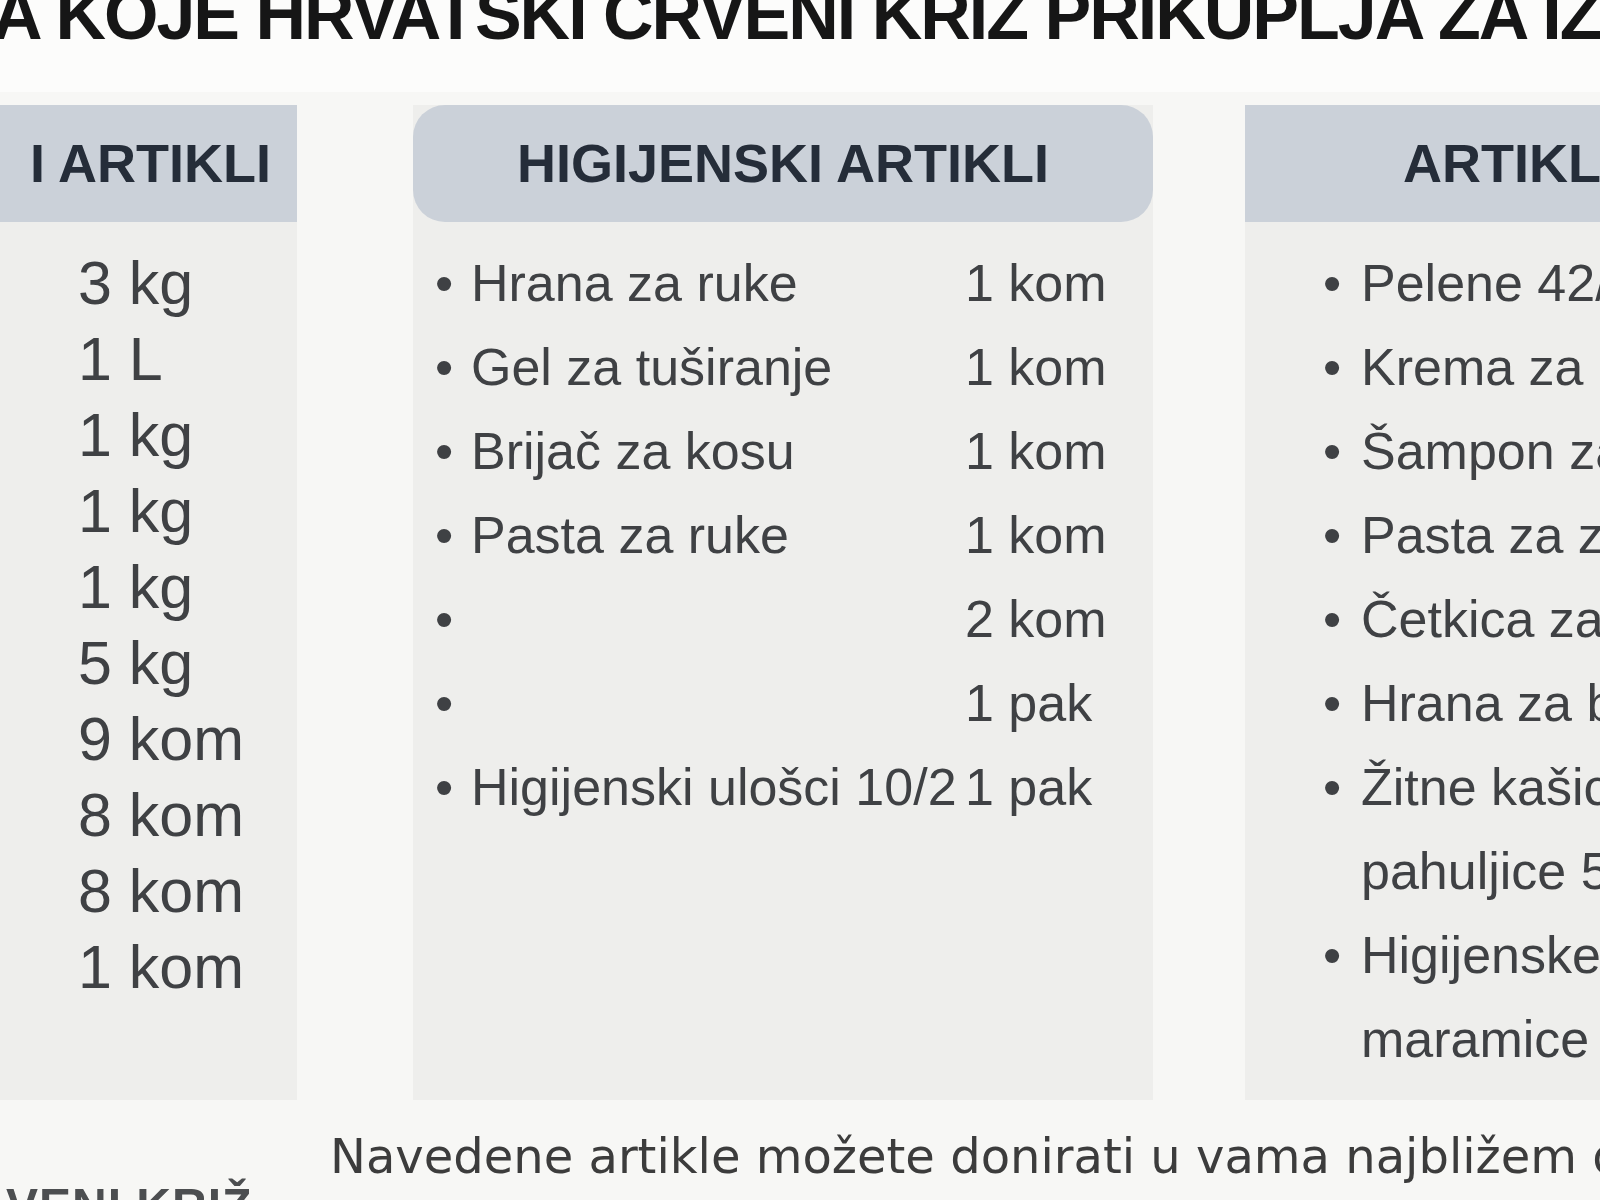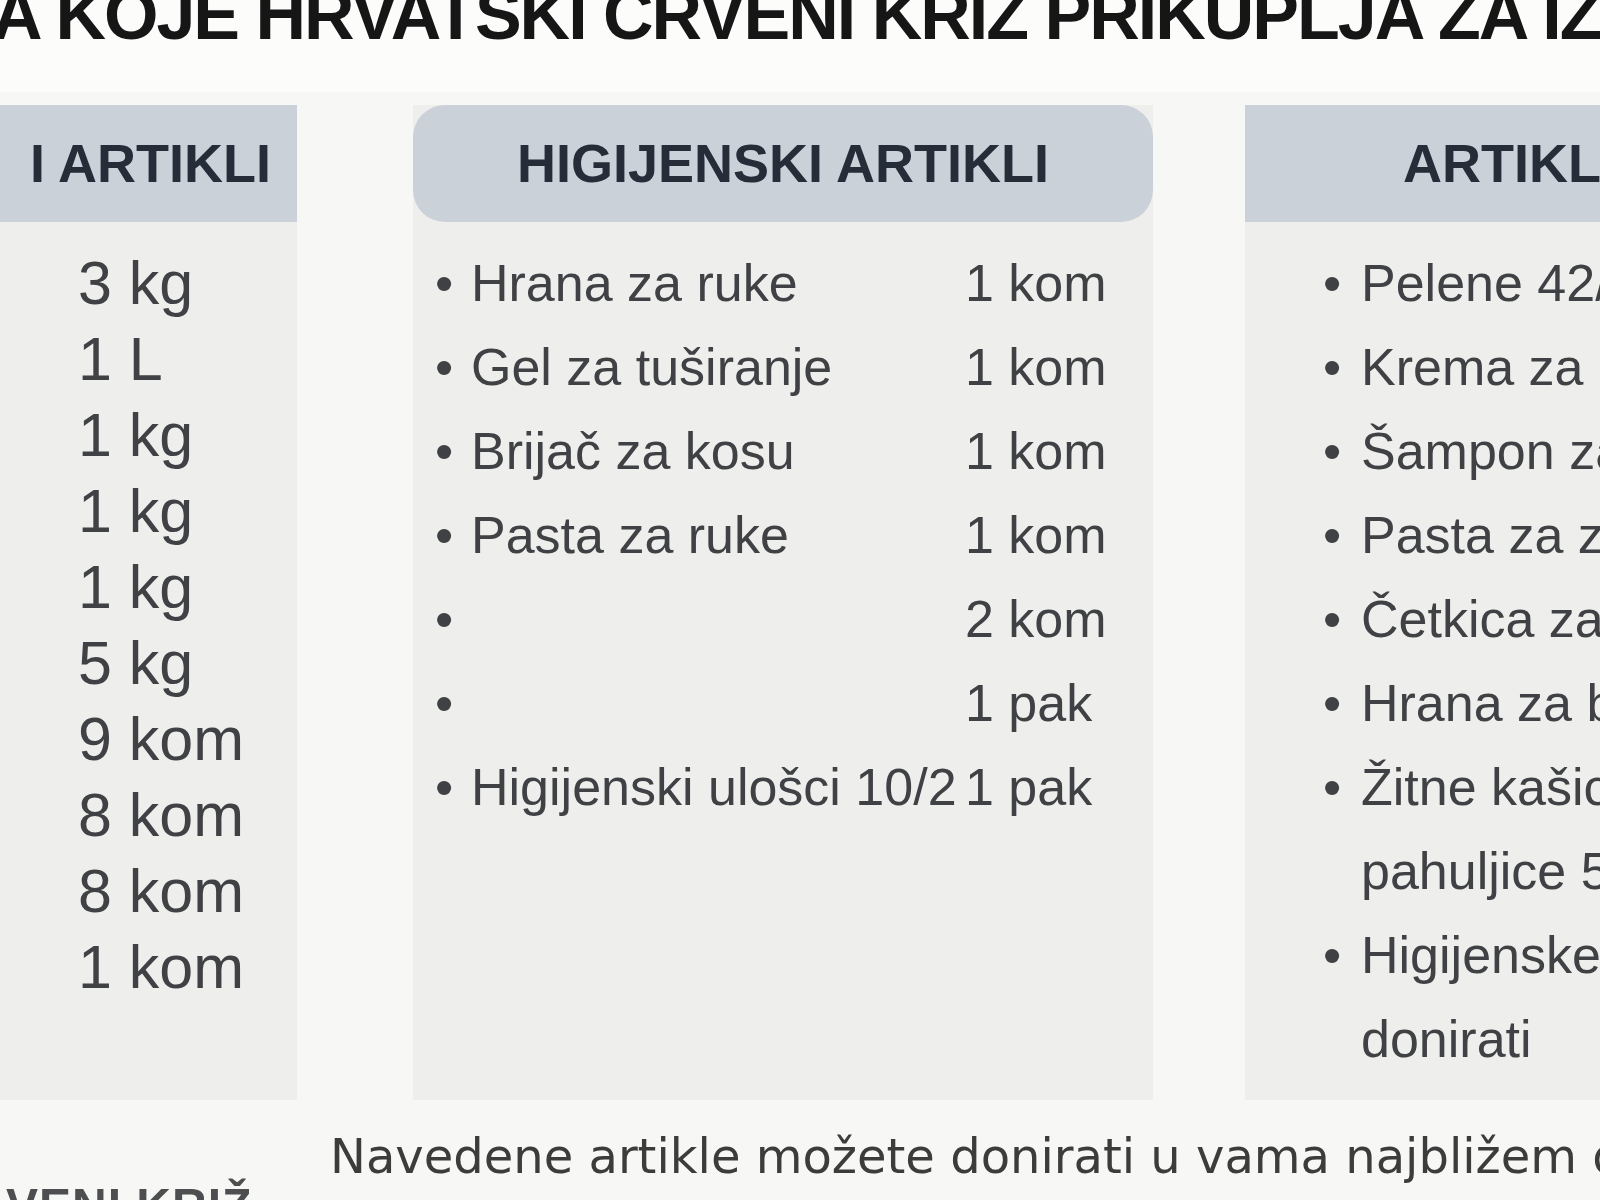--- a/index.html
+++ b/index.html
@@ -147,20 +147,20 @@
       <span>Žitne kašic</span>
     </div>
     <div class="row cont">
       <span>pahuljice 5</span>
     </div>
     <div class="row">
       <span class="bullet">•</span>
       <span>Higijenske</span>
     </div>
     <div class="row cont">
-      <span>donirati</span>
+      <span>maramice</span>
     </div>
   </div>
 </div>
 
 <div class="footer-note">Navedene artikle možete donirati u vama najbližem dru</div>
 
 <div class="logo-fragment">VENI KRIŽ</div>
 
 </body></html>

